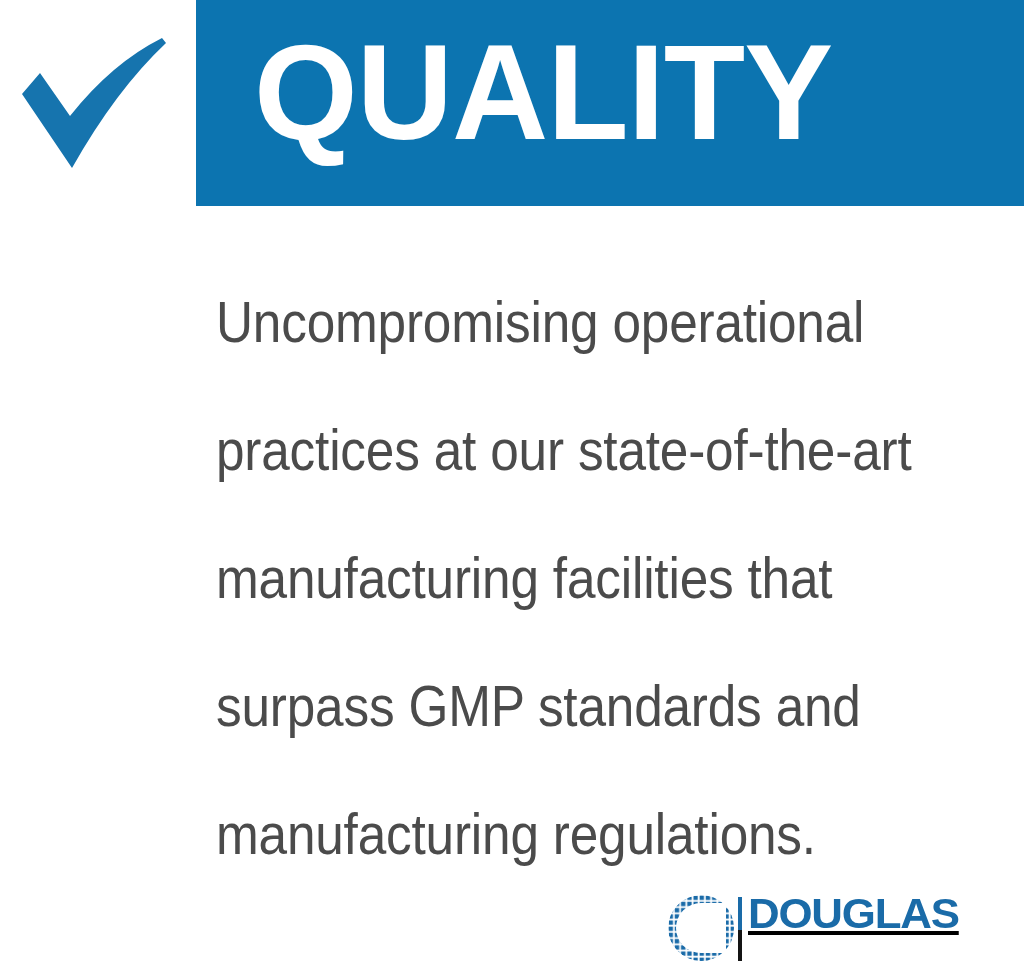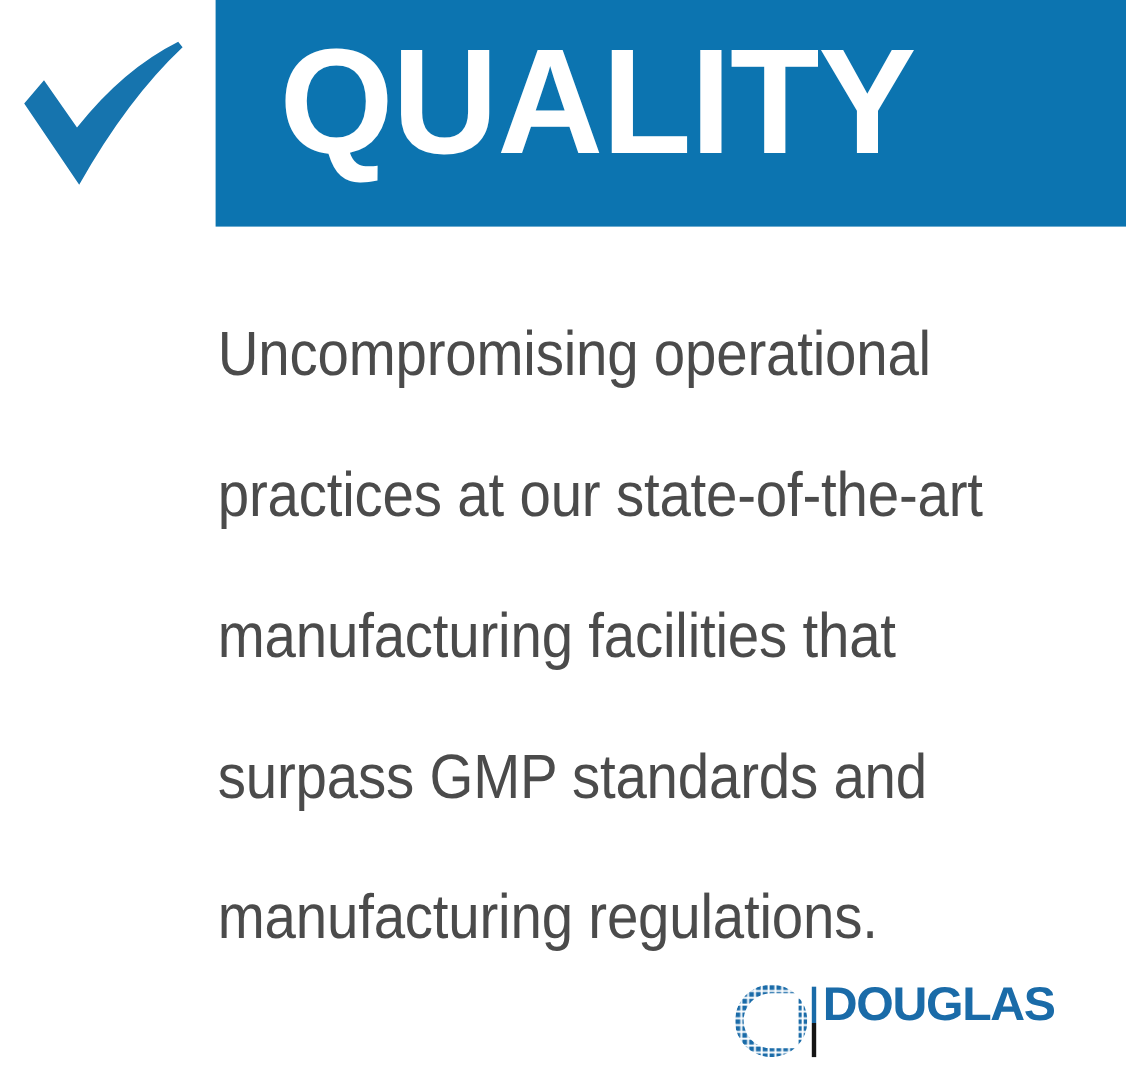--- a/index.html
+++ b/index.html
@@ -52,21 +52,21 @@
     position: absolute;
     left: 0px;
     top: 18px;
     width: 160px;
     height: 160px;
   }
 
   
   .body-copy {
     position: absolute;
-    left: 178px;
+    left: 196px;
     top: 258px;
     width: 800px;
   }
   .body-line {
     font-family: "Liberation Sans Narrow", "Liberation Sans", sans-serif;
     font-size: 57px;
     line-height: 128px;
     font-weight: 400;
     color: #4b4b4b;
     white-space: nowrap;
@@ -108,20 +108,21 @@
     position: absolute;
     left: 0; top: 33px;
     width: 4px; height: 31px;
     background: #141414;
   }
   .logo-wordmark {
     position: absolute;
     left: 80px;
     top: 0;
     width: 244px;
+    text-decoration: underline;
   }
   .logo-douglas {
     font-family: "Liberation Sans", sans-serif;
     font-weight: 700;
     font-size: 43px;
     line-height: 40px;
     color: #1a6ba8;
     letter-spacing: -1.2px;
     white-space: nowrap;
     transform: scaleX(1.02);

